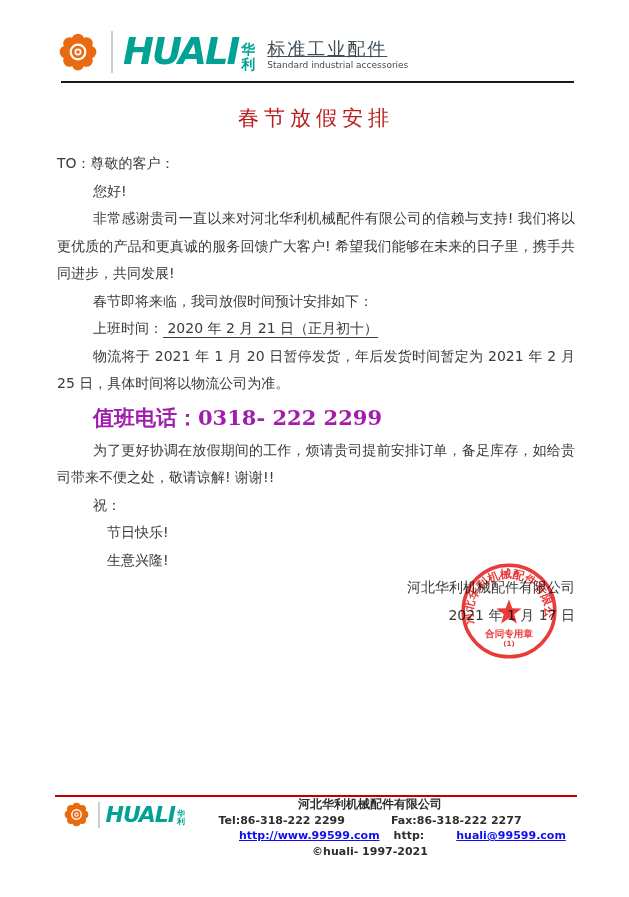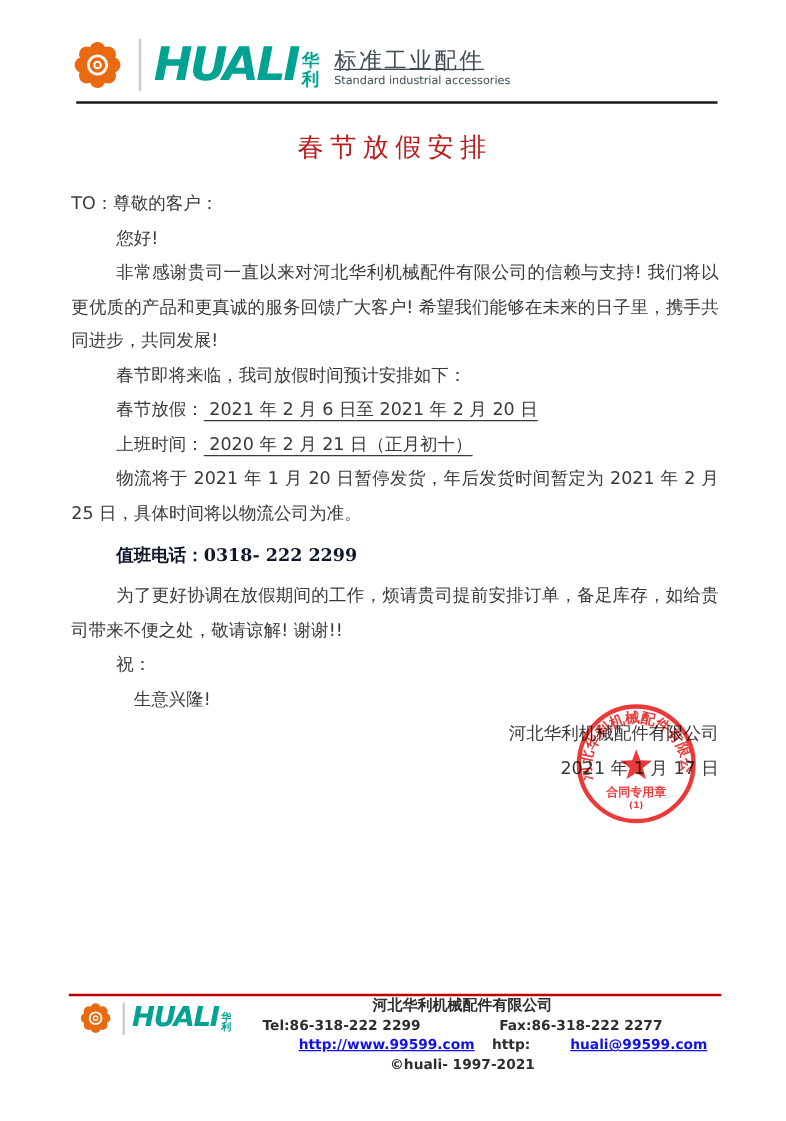--- a/index.html
+++ b/index.html
@@ -24,39 +24,39 @@
   
   .doc{position:absolute;left:57px;right:54px;top:103px;font-size:14px;line-height:27.5px;
        text-align:justify;}
   .doc-title{text-align:center;font-family:"DejaVu Serif","Liberation Serif",serif;
              font-size:21px;letter-spacing:5px;color:#b91c1c;font-weight:500;
              margin:0 0 17px 0;line-height:30px;}
   .doc p{margin:0;}
   .indent{text-indent:36px;}
   .indent-lg{text-indent:50px;}
   .u{ text-decoration:underline;text-underline-offset:4px;}
-  .duty{font-size:14px;font-weight:700;line-height:34px;margin:3px 0 2px 0 !important;
-        font-family:"DejaVu Serif","Liberation Serif",serif;color:#0f172a;}
+  .duty{font-size:21px;font-weight:700;line-height:34px;margin:3px 0 2px 0 !important;
+        font-family:"DejaVu Serif","Liberation Serif",serif;color:#a21caf;}
   .sig{ text-align:right;}
 
   
   .stamp{position:absolute;left:459px;top:558px;width:100px;height:106px;
          opacity:.88;mix-blend-mode:multiply;pointer-events:none;}
 
   
   .footer-rule{position:absolute;left:55px;right:52px;top:795px;height:2px;background:#c00000;}
   .footer-logo{position:absolute;left:63px;top:801px;display:flex;align-items:center;}
   .footer-logo .gear{width:27px;height:27px;}
   .footer-logo .logo-divider{height:26px;margin:0 6px 0 8px;width:1.5px;}
   .footer-logo .huali-big{font-size:22px;line-height:24px;letter-spacing:-1px;}
   .footer-logo .cn-stack{font-size:8px;line-height:8.5px;margin-top:1px;margin-left:2px;}
   .footer-info{position:absolute;left:210px;top:797px;width:320px;text-align:center;
                font-size:11px;font-weight:600;color:#2e2e2e;line-height:15.5px;}
   .footer-company{font-size:12px;font-weight:700;}
-  .footer-telfax{display:flex;justify-content:space-between;gap:46px;}
+  .footer-telfax{display:flex;justify-content:center;gap:46px;}
   .footer-links a{color:#1010ee;text-decoration:underline;font-weight:600;padding-left:29px;}
   .footer-links .mail-label{margin:0 3px 0 14px;}
 </style>
 </head>
 <body>
 
 <div class="page">
 
   <div class="header">
     <svg class="gear" viewBox="0 0 40 40">
@@ -91,30 +91,30 @@
   <div class="header-rule"></div>
 
   <div class="doc">
     <h1 class="doc-title">春节放假安排</h1>
 
     <p>TO：尊敬的客户：</p>
     <p class="indent">您好!</p>
     <p class="indent">非常感谢贵司一直以来对河北华利机械配件有限公司的信赖与支持! 我们将以更优质的产品和更真诚的服务回馈广大客户! 希望我们能够在未来的日子里，携手共同进步，共同发展!</p>
     <p class="indent">春节即将来临，我司放假时间预计安排如下：</p>
 
-    <p class="indent"><span>春节放假：</span><span class="u"> 2021 年 2 月 6 日至 2021 年 2 月 20 日</span></p>
 
     <p class="indent"><span>上班时间：</span><span class="u"> 2020 年 2  月  21 日（正月初十） </span></p>
 
     <p class="indent">物流将于 2021 年 1 月 20 日暂停发货，年后发货时间暂定为 2021 年 2 月 25 日，具体时间将以物流公司为准。</p>
 
     <p class="indent duty">值班电话：0318- 222 2299</p>
 
     <p class="indent">为了更好协调在放假期间的工作，烦请贵司提前安排订单，备足库存，如给贵司带来不便之处，敬请谅解! 谢谢!!</p>
     <p class="indent">祝：</p>
+    <p class="indent-lg">节日快乐!</p>
     <p class="indent-lg">生意兴隆!</p>
 
     <p class="sig">河北华利机械配件有限公司</p>
     <p class="sig">2021 年 1 月 17 日</p>
   </div>
 
   <svg class="stamp" viewBox="0 0 120 120">
     <defs>
       <path id="sealArc" d="M 17.5,75.5 A 44,44 0 1 1 102.5,75.5" fill="none"></path>
     </defs>

